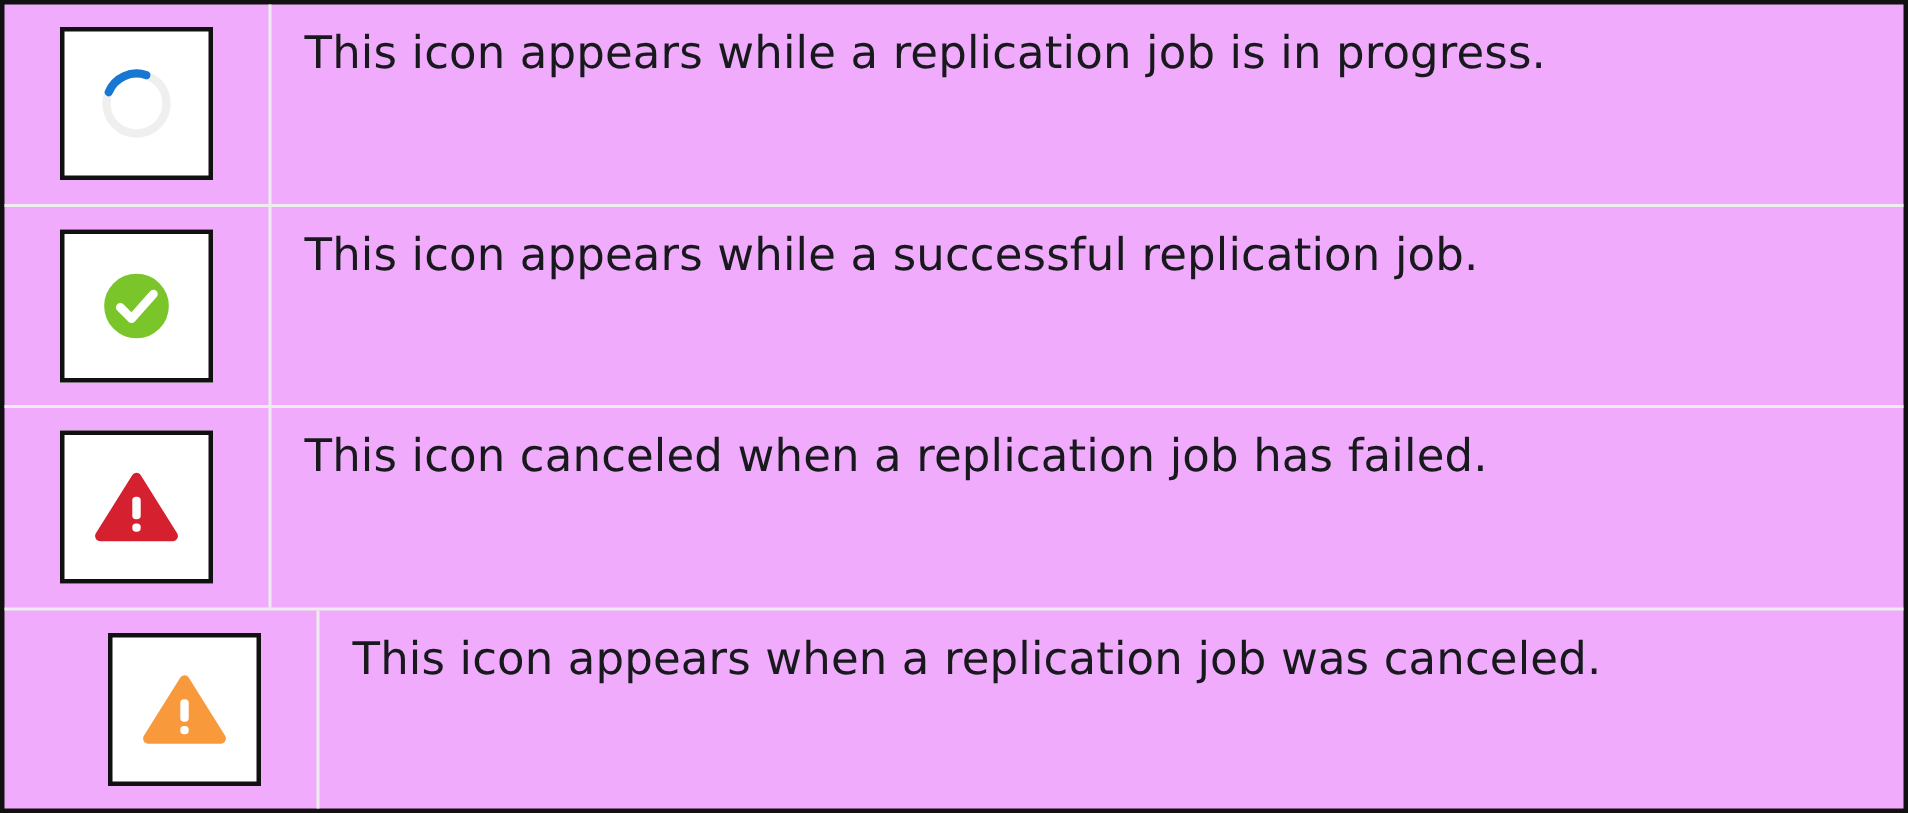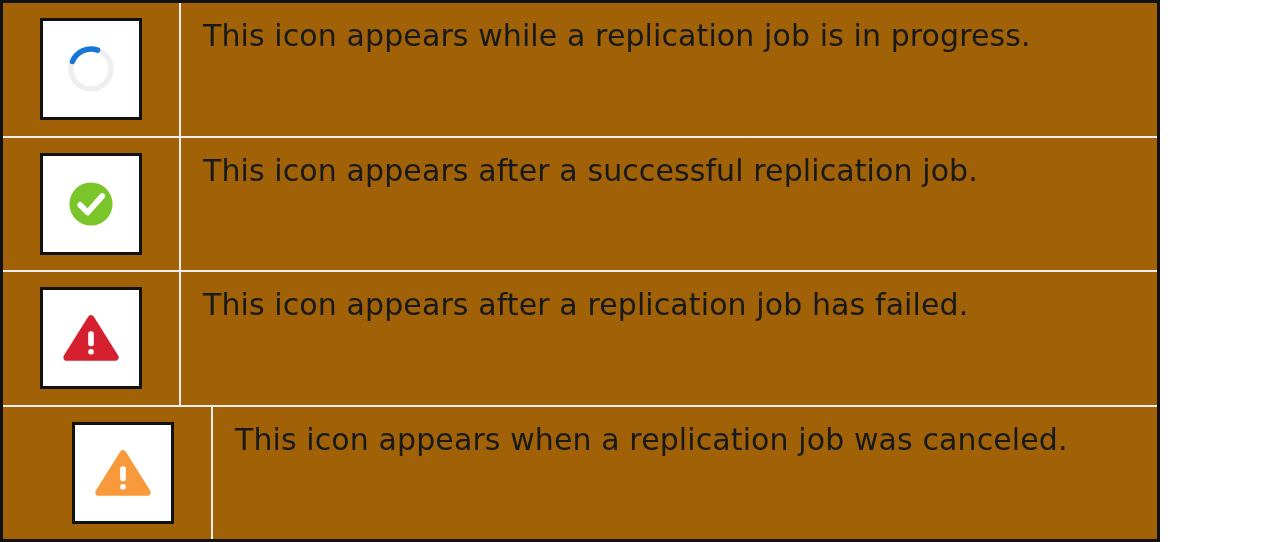--- a/index.html
+++ b/index.html
@@ -10,24 +10,24 @@
   body {
     font-family: "DejaVu Sans", sans-serif;
     width: 1272px;
     height: 542px;
     overflow: hidden;
   }
 
   .icon-table {
     position: relative;
     box-sizing: border-box;
-    width: 1160px;
+    width: 1272px;
     height: 542px;
     border: 3px solid #111111;
-    background: #a16207;
+    background: #f0abfc;
     display: flex;
     flex-direction: column;
     text-align: right;
   }
 
   .icon-row {
     box-sizing: border-box;
     display: flex;
     flex-direction: row;
     align-items: stretch;
@@ -105,36 +105,36 @@
   <div class="icon-row">
     <div class="icon-cell">
       <div class="icon-frame">
         <svg class="glyph" width="60" height="60" viewBox="0 0 64 64">
           <circle cx="32" cy="32" r="23" fill="#79c52a"></circle>
           <path d="M 20.5 33 L 28.5 41 L 44 23.5" fill="none" stroke="#ffffff" stroke-width="6.2" stroke-linecap="round" stroke-linejoin="round"></path>
         </svg>
       </div>
     </div>
     <div class="desc-cell">
-      <span class="desc-text">This icon appears after a successful replication job.</span>
+      <span class="desc-text">This icon appears while a successful replication job.</span>
     </div>
   </div>
 
   <div class="icon-row">
     <div class="icon-cell">
       <div class="icon-frame">
         <svg class="glyph" width="62" height="62" viewBox="0 0 64 64">
           <path d="M 32 12 L 57 52 L 7 52 Z" fill="#d5202f" stroke="#d5202f" stroke-width="7" stroke-linejoin="round"></path>
           <rect x="29.1" y="25" width="5.8" height="15.5" rx="2.6" fill="#ffffff"></rect>
           <rect x="29.1" y="43.3" width="5.8" height="5.8" rx="2.6" fill="#ffffff"></rect>
         </svg>
       </div>
     </div>
     <div class="desc-cell">
-      <span class="desc-text">This icon appears after a replication job has failed.</span>
+      <span class="desc-text">This icon canceled when a replication job has failed.</span>
     </div>
   </div>
 
   <div class="icon-row">
     <div class="icon-cell">
       <div class="icon-frame">
         <svg class="glyph" width="62" height="62" viewBox="0 0 64 64">
           <path d="M 32 12 L 57 52 L 7 52 Z" fill="#f89a3c" stroke="#f89a3c" stroke-width="7" stroke-linejoin="round"></path>
           <rect x="29.1" y="25" width="5.8" height="15.5" rx="2.6" fill="#ffffff"></rect>
           <rect x="29.1" y="43.3" width="5.8" height="5.8" rx="2.6" fill="#ffffff"></rect>

